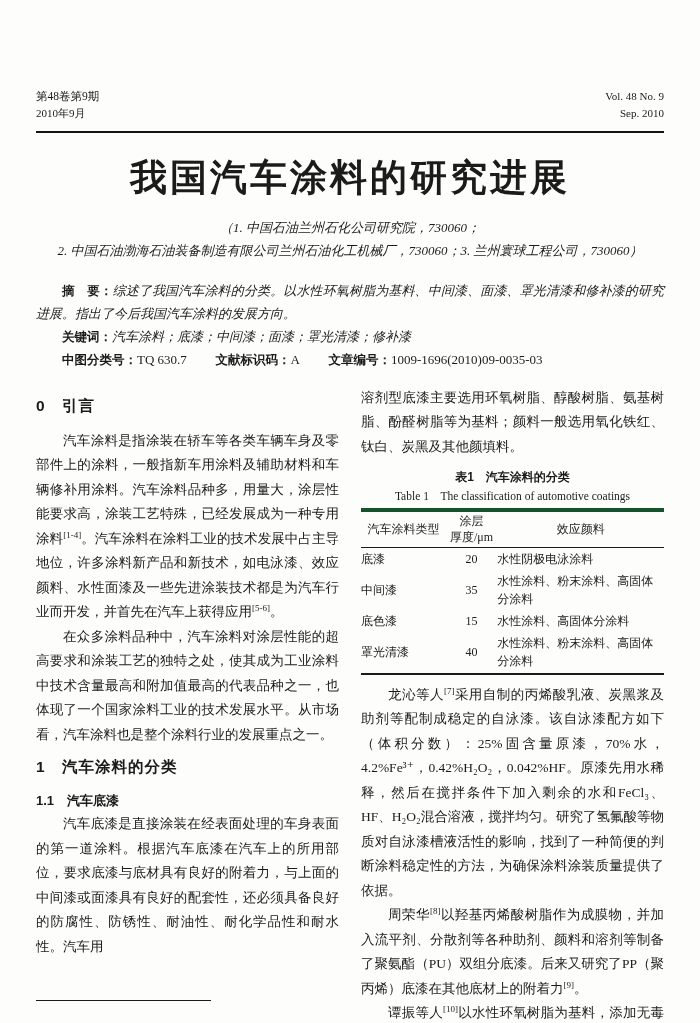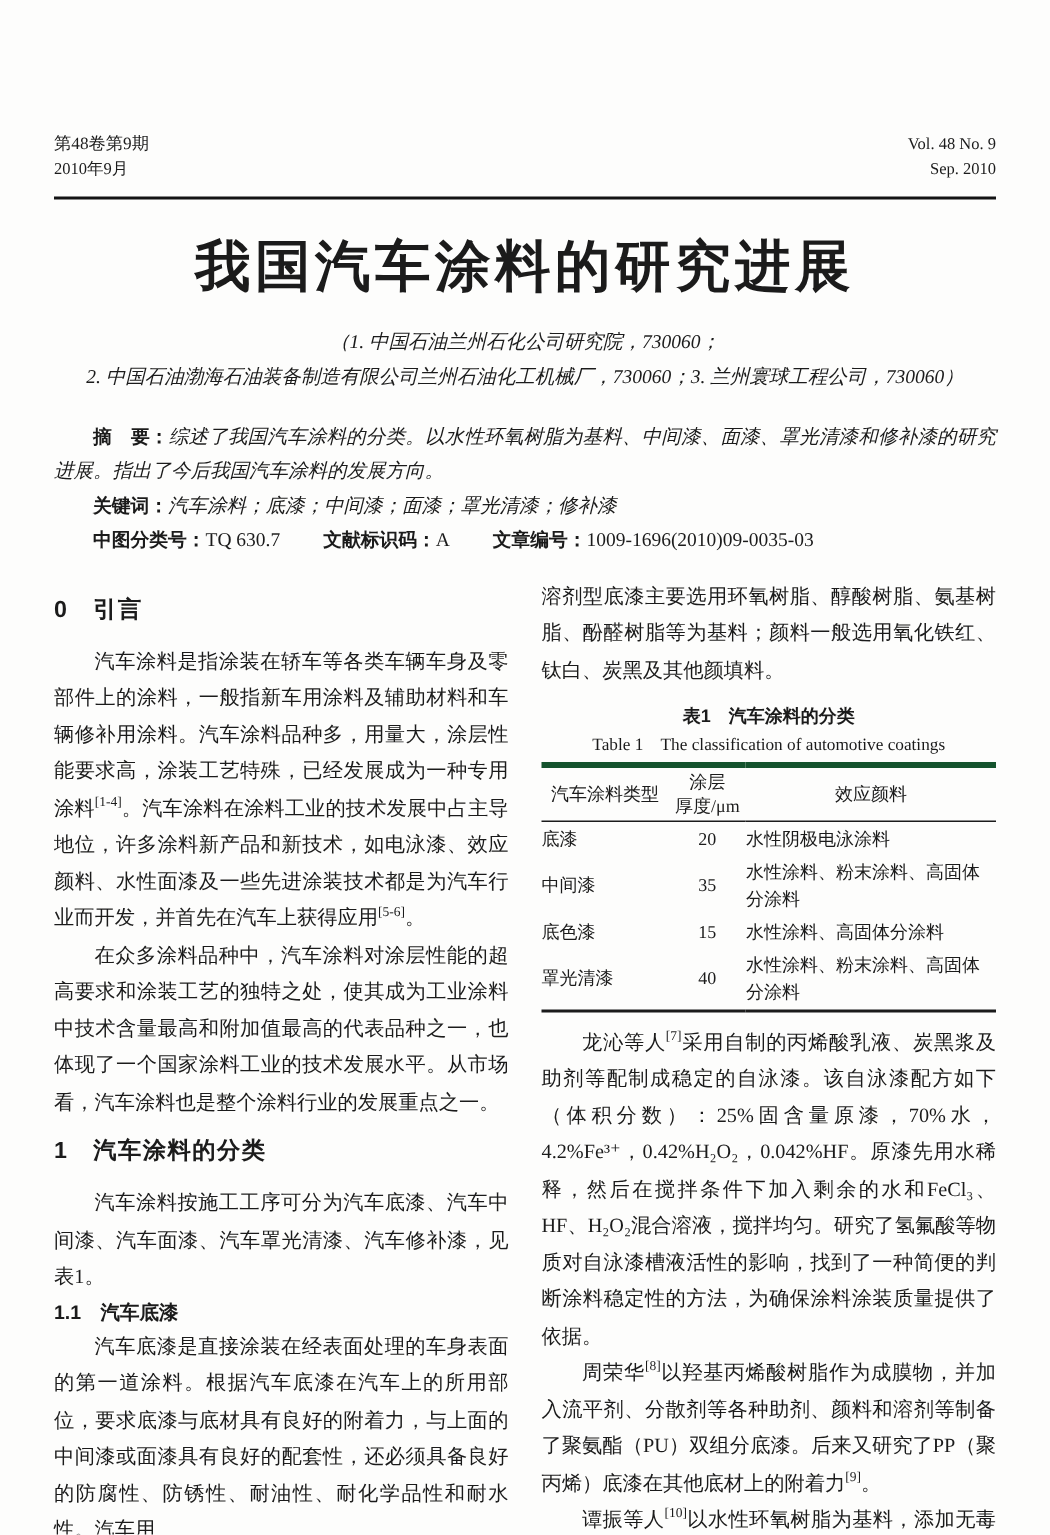--- a/index.html
+++ b/index.html
@@ -82,21 +82,20 @@
     <p class="clc-line"><span class="abs-label">中图分类号：</span><span>TQ 630.7</span><span class="gap"></span><span class="abs-label">文献标识码：</span><span>A</span><span class="gap"></span><span class="abs-label">文章编号：</span><span>1009-1696(2010)09-0035-03</span></p>
   </div>
 
   <div class="columns">
 
     <div class="col col-left">
       <h2 class="sec">0　引言</h2>
       <p class="body"><span>汽车涂料是指涂装在轿车等各类车辆车身及零部件上的涂料，一般指新车用涂料及辅助材料和车辆修补用涂料。汽车涂料品种多，用量大，涂层性能要求高，涂装工艺特殊，已经发展成为一种专用涂料</span><sup>[1-4]</sup><span>。汽车涂料在涂料工业的技术发展中占主导地位，许多涂料新产品和新技术，如电泳漆、效应颜料、水性面漆及一些先进涂装技术都是为汽车行业而开发，并首先在汽车上获得应用</span><sup>[5-6]</sup><span>。</span></p>
       <p class="body">在众多涂料品种中，汽车涂料对涂层性能的超高要求和涂装工艺的独特之处，使其成为工业涂料中技术含量最高和附加值最高的代表品种之一，也体现了一个国家涂料工业的技术发展水平。从市场看，汽车涂料也是整个涂料行业的发展重点之一。</p>
       <h2 class="sec">1　汽车涂料的分类</h2>
-      <p class="body">汽车涂料按施工工序可分为汽车底漆、汽车中间漆、汽车面漆、汽车罩光清漆、汽车修补漆，见表1。</p>
       <h3 class="subsec">1.1　汽车底漆</h3>
       <p class="body">汽车底漆是直接涂装在经表面处理的车身表面的第一道涂料。根据汽车底漆在汽车上的所用部位，要求底漆与底材具有良好的附着力，与上面的中间漆或面漆具有良好的配套性，还必须具备良好的防腐性、防锈性、耐油性、耐化学品性和耐水性。汽车用</p>
       <div class="footnote">
         <div class="sep"></div>
         <p></p>
 
       </div>
     </div>
 
     <div class="col col-right">

